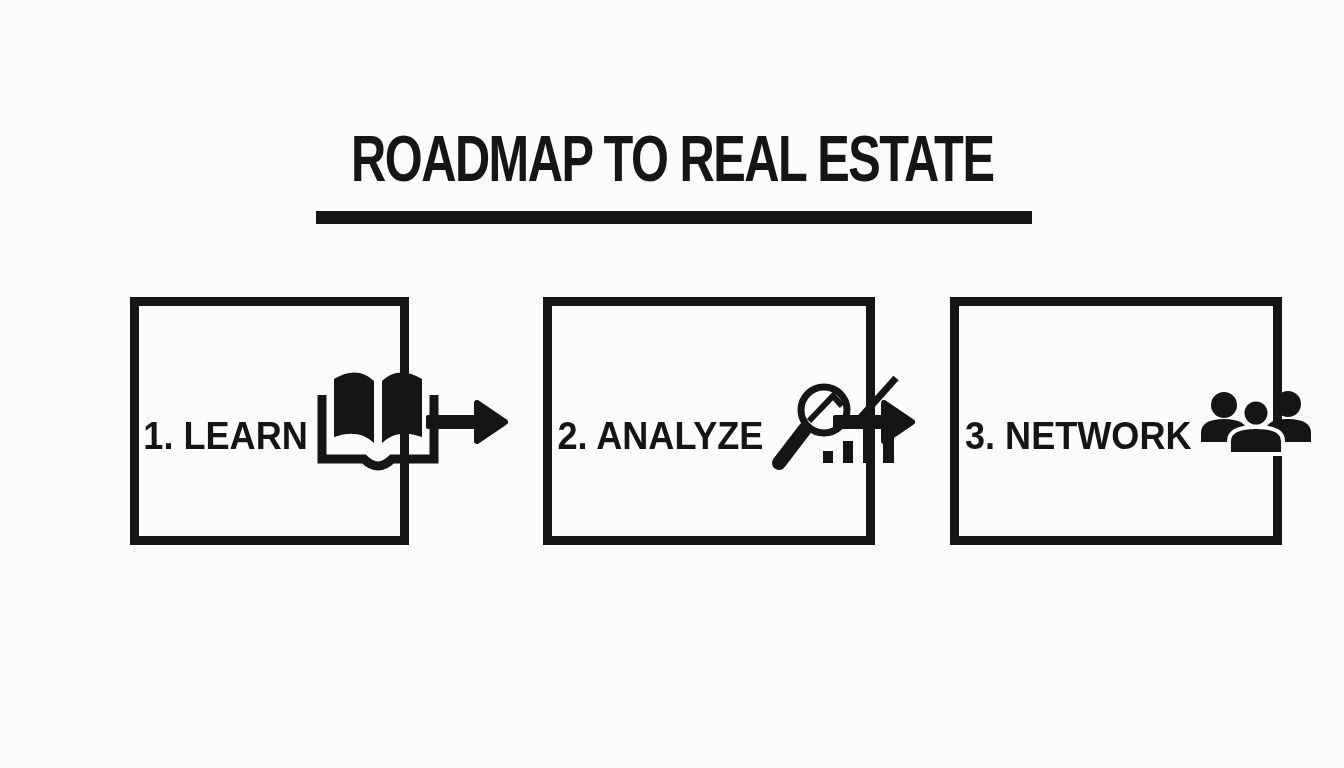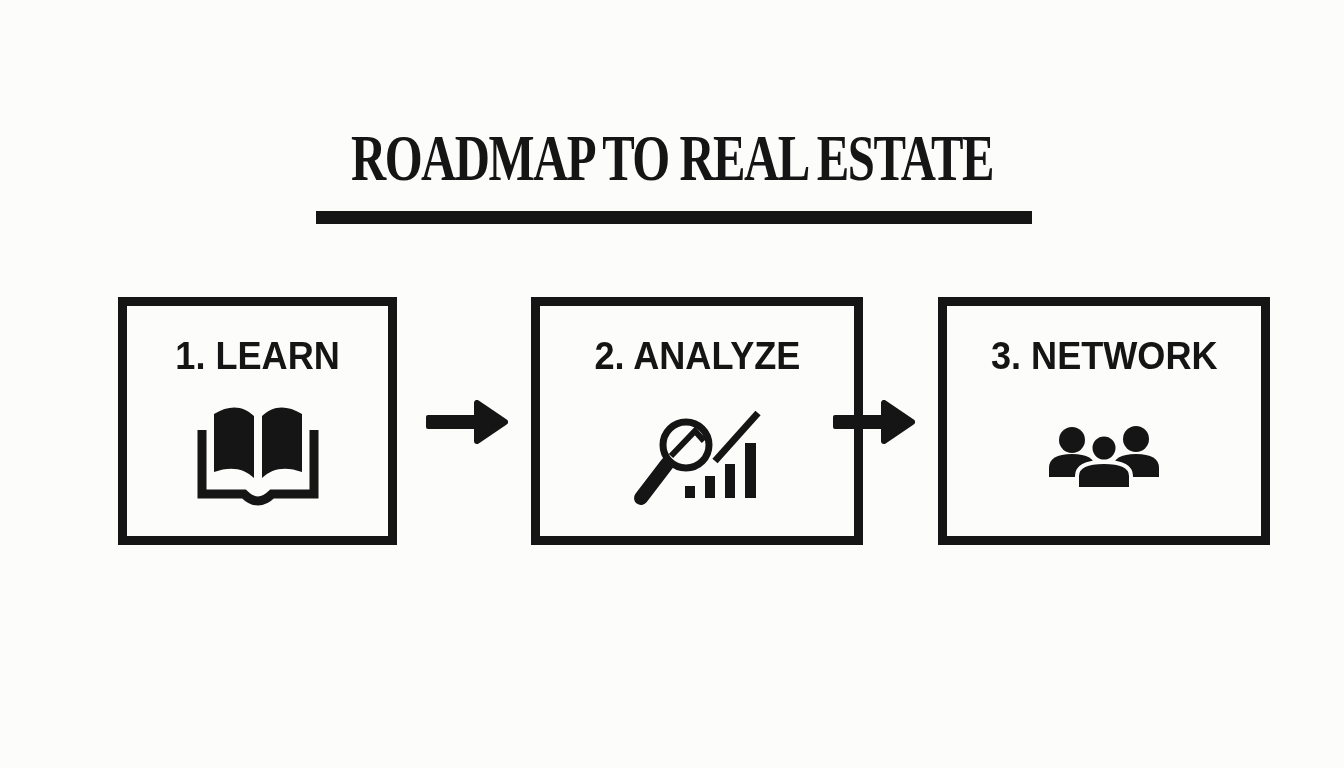--- a/index.html
+++ b/index.html
@@ -14,21 +14,20 @@
     font-family:"Liberation Sans","DejaVu Sans",sans-serif;
     position:relative;
   }
   .canvas{position:absolute;inset:0;}
 
   
   .title-wrap{
     position:absolute;
     left:0;right:0;top:126px;
     text-align:center;
-    font-family:Liberation Serif, serif;
   }
   .title{
     display:inline-block;
     font-size:65px;
     font-weight:700;
     line-height:65px;
     letter-spacing:-2px;
     white-space:nowrap;
     transform:scaleX(0.75);
     transform-origin:center;
@@ -40,21 +39,21 @@
     width:716px;height:13px;
     background:var(--ink);
   }
 
   
   .step-box{
     position:absolute;
     top:297px;height:248px;
     border:9px solid var(--ink);
     background:var(--background);
-    display:flex;flex-direction:column;align-items:center;
+    display:flex;align-items:center;margin-left:12px;
   }
   .step-box.learn{left:118px;width:279px;}
   .step-box.analyze{left:531px;width:332px;}
   .step-box.network{left:938px;width:332px;}
 
   .step-label{
     margin-top:30px;
     font-size:38px;
     line-height:40px;
     font-weight:700;

